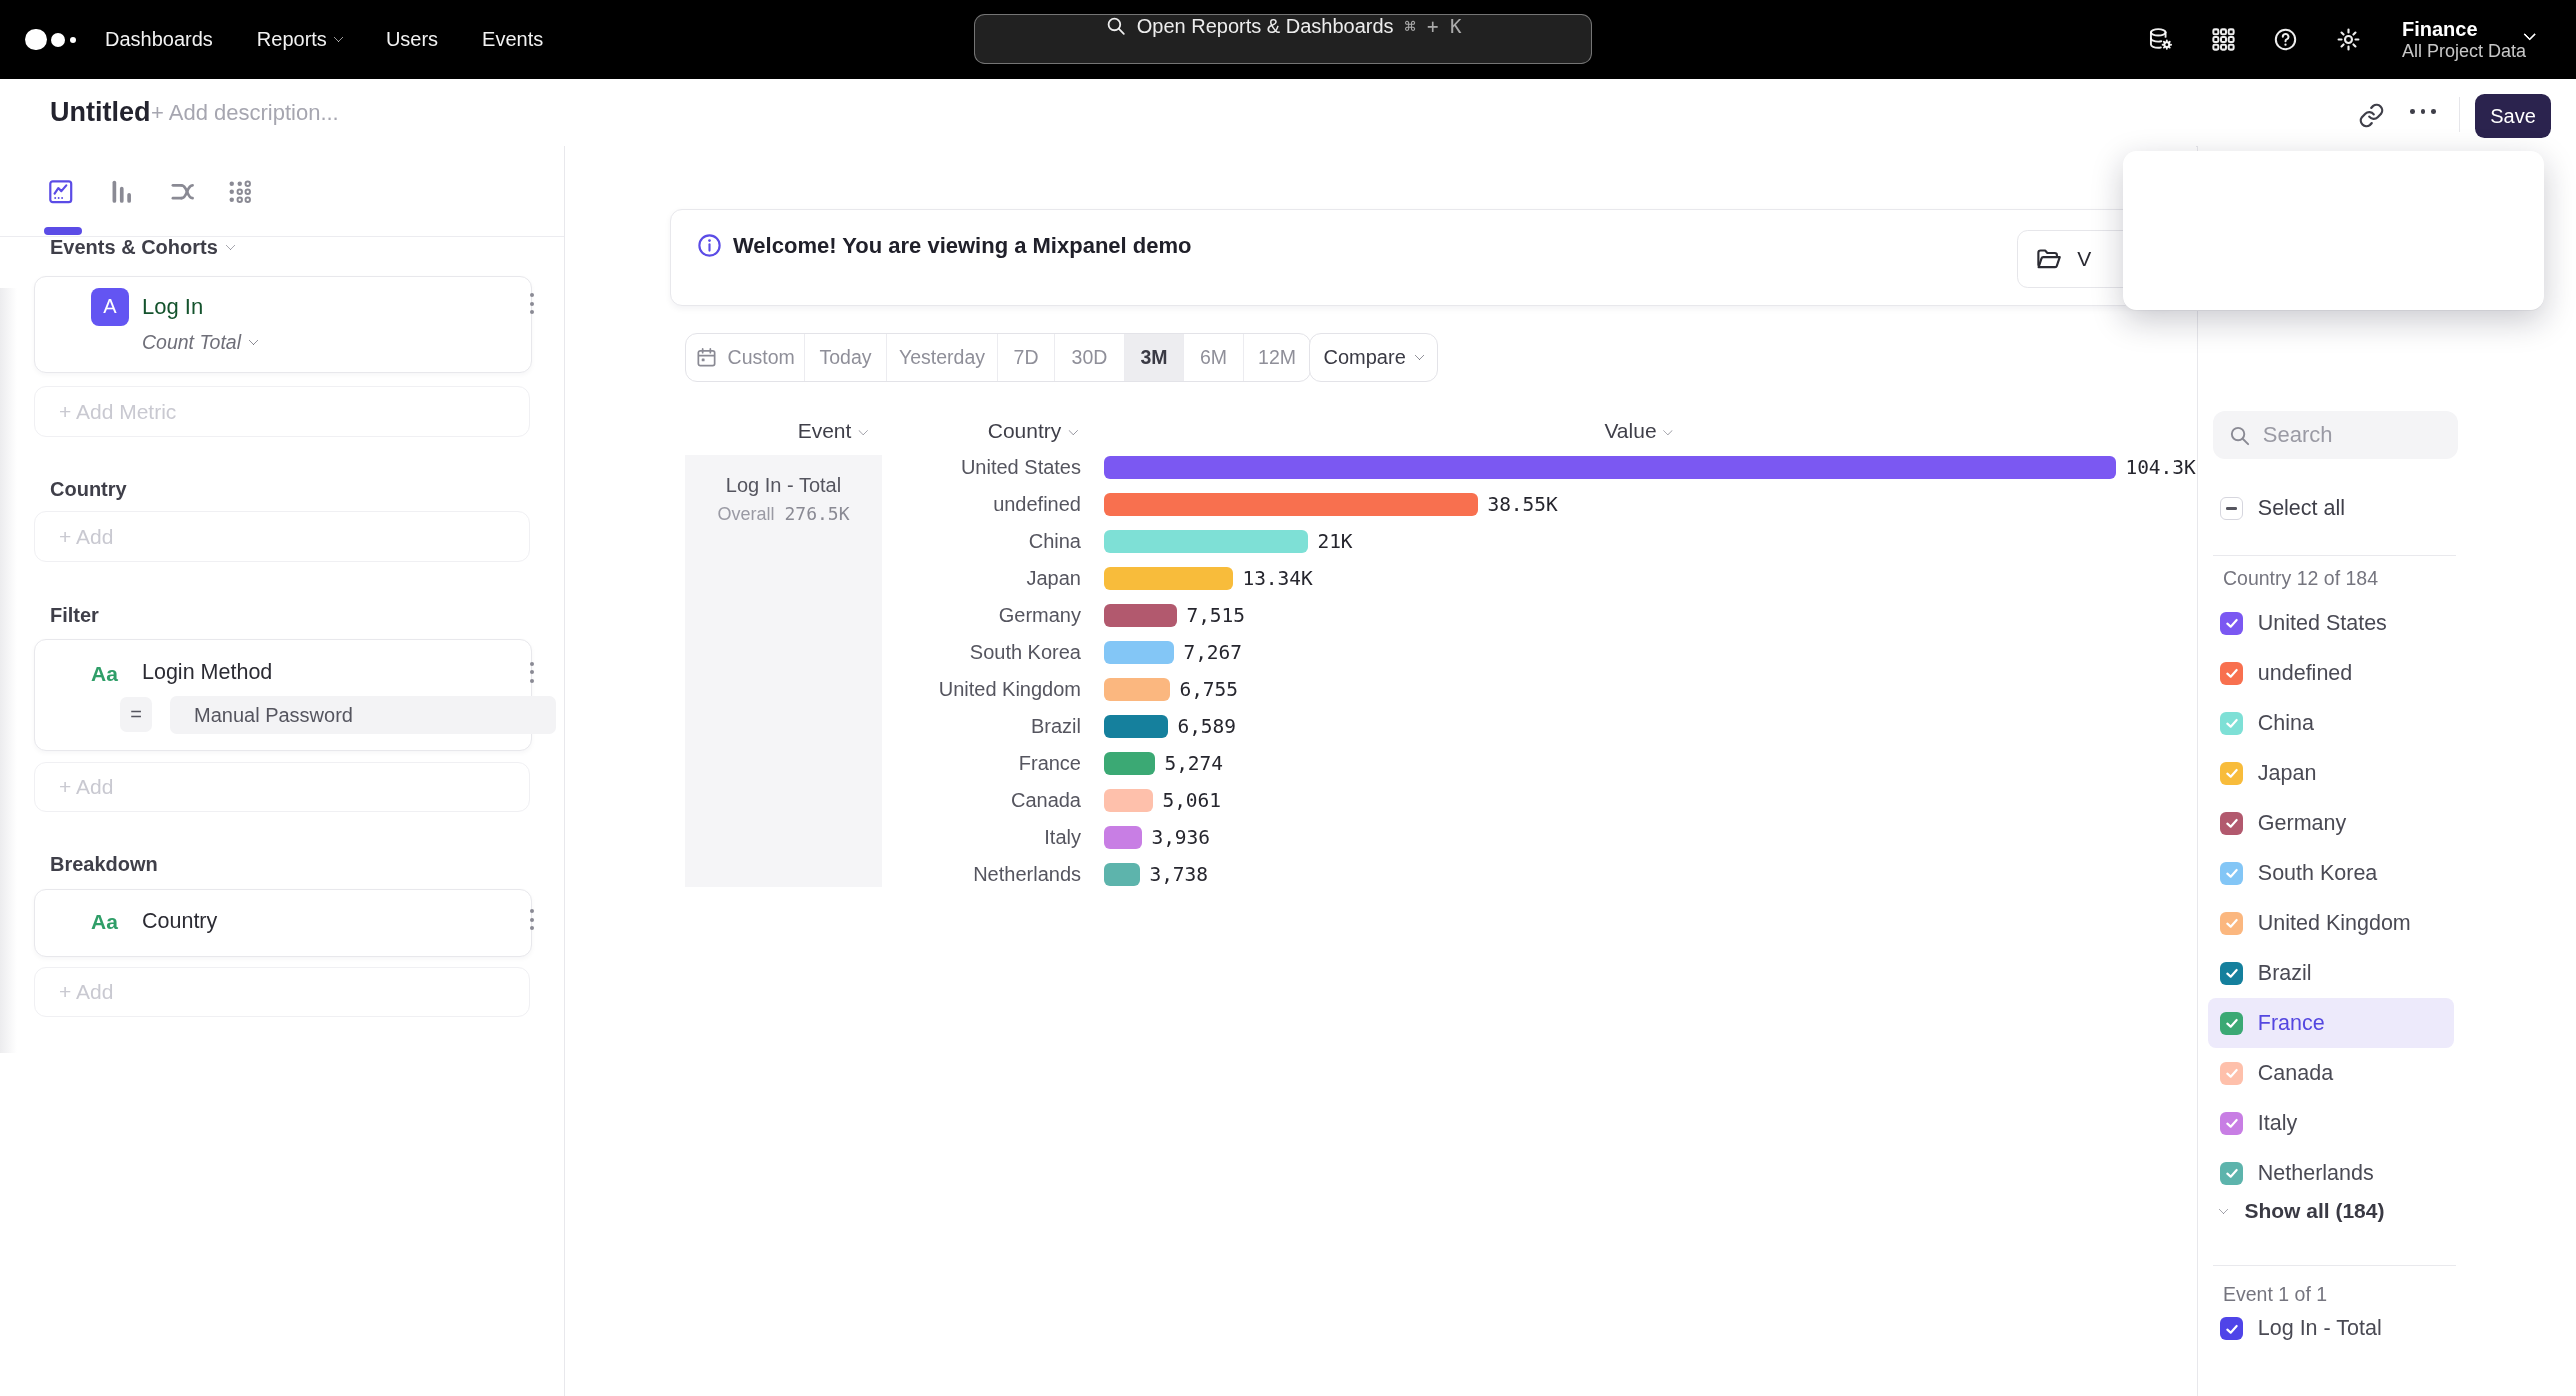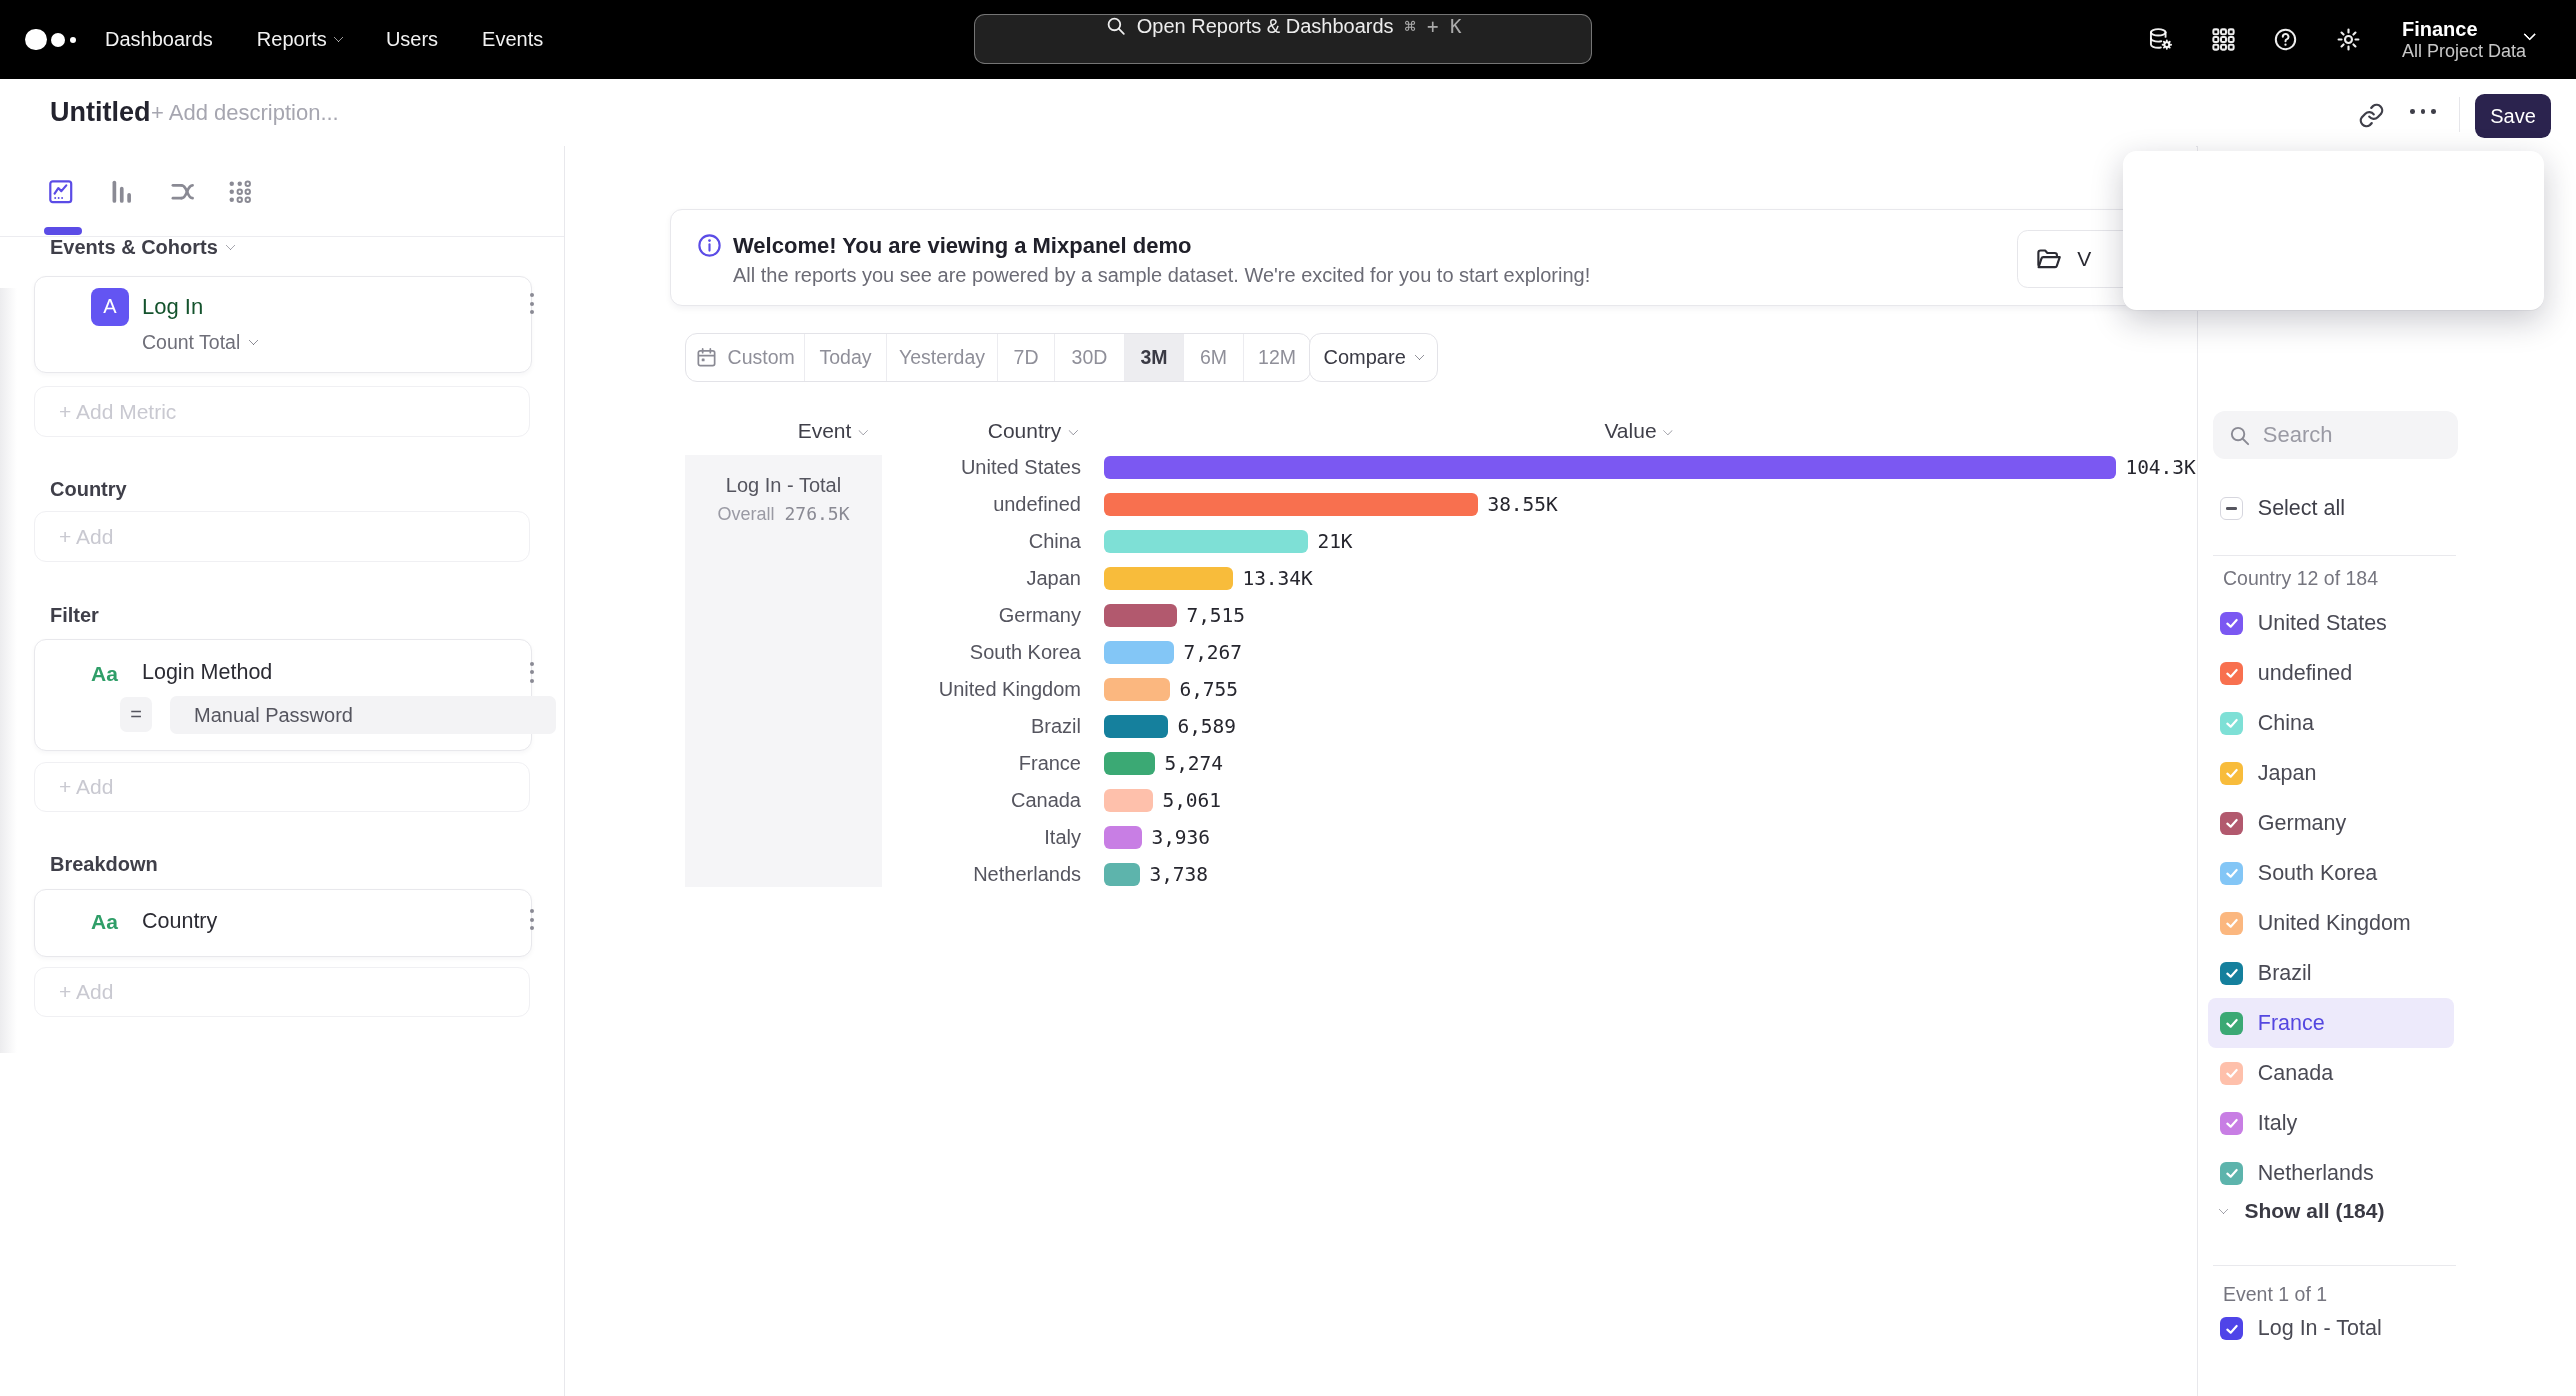--- a/index.html
+++ b/index.html
@@ -281,21 +281,21 @@
   </div>
 
   <div class="card" style="top:276px;height:95px;">
     <div class="badgeA" style="top:10.7px;">A</div>
     <div class="abs" style="left:107px;top:17.4px;font-size:22px;color:#14532d;">Log In</div>
     <div class="kebab" style="top:16px;">
         <i></i>
         <i></i>
         <i></i>
       </div>
-    <div class="abs flex" style="left:107px;top:54px;gap:9.4px;font-size:19.5px;color:#6f6f79;">
+    <div class="abs flex" style="left:107px;top:54px;gap:9.4px;font-size:19.5px;color:#6f6f79;font-style:italic;">
       <span>Count Total</span>
         <span class="chev sm"></span>
     </div>
   </div>
   <div class="addbox" style="top:386px;height:51px;">+ Add Metric</div>
 
   <div class="sec-h" style="top:478px;">Country</div>
   <div class="addbox" style="top:511px;height:51px;">+ Add</div>
 
   <div class="sec-h" style="top:604px;">Filter</div>
@@ -328,21 +328,20 @@
 
   <div id="banner" class="abs"></div>
   <div id="banner-icon" class="abs">
     <svg viewBox="0 0 24 24" fill="none" stroke="currentColor" stroke-width="1.9" style="width:27px;height:27px">
       <circle cx="12" cy="12" r="9"></circle>
         <line x1="12" y1="11" x2="12" y2="16.5" stroke-linecap="round"></line>
         <circle cx="12" cy="7.6" r="1.2" fill="currentColor" stroke="none"></circle>
     </svg>
   </div>
   <div id="banner-title" class="abs">Welcome! You are viewing a Mixpanel demo</div>
-  <div id="banner-sub" class="abs">All the reports you see are powered by a sample dataset. We're excited for you to start exploring!</div>
   <div id="banner-btn" class="abs">
     <svg viewBox="0 0 24 24" fill="none" stroke="currentColor" stroke-width="1.9" stroke-linejoin="round">
       <path d="M3 17.5V6a2 2 0 0 1 2-2h4l2 2.2h6.5a2 2 0 0 1 2 2V10"></path>
       <path d="M3.2 18.8 5.8 11a1.6 1.6 0 0 1 1.5-1.1H22l-2.6 7.8a1.6 1.6 0 0 1-1.5 1.1H3.2z"></path>
     </svg>
     <span>V</span>
   </div>
 
   <div id="range-wrap" class="abs">
       <div class="seg" style="width: 118px;">

